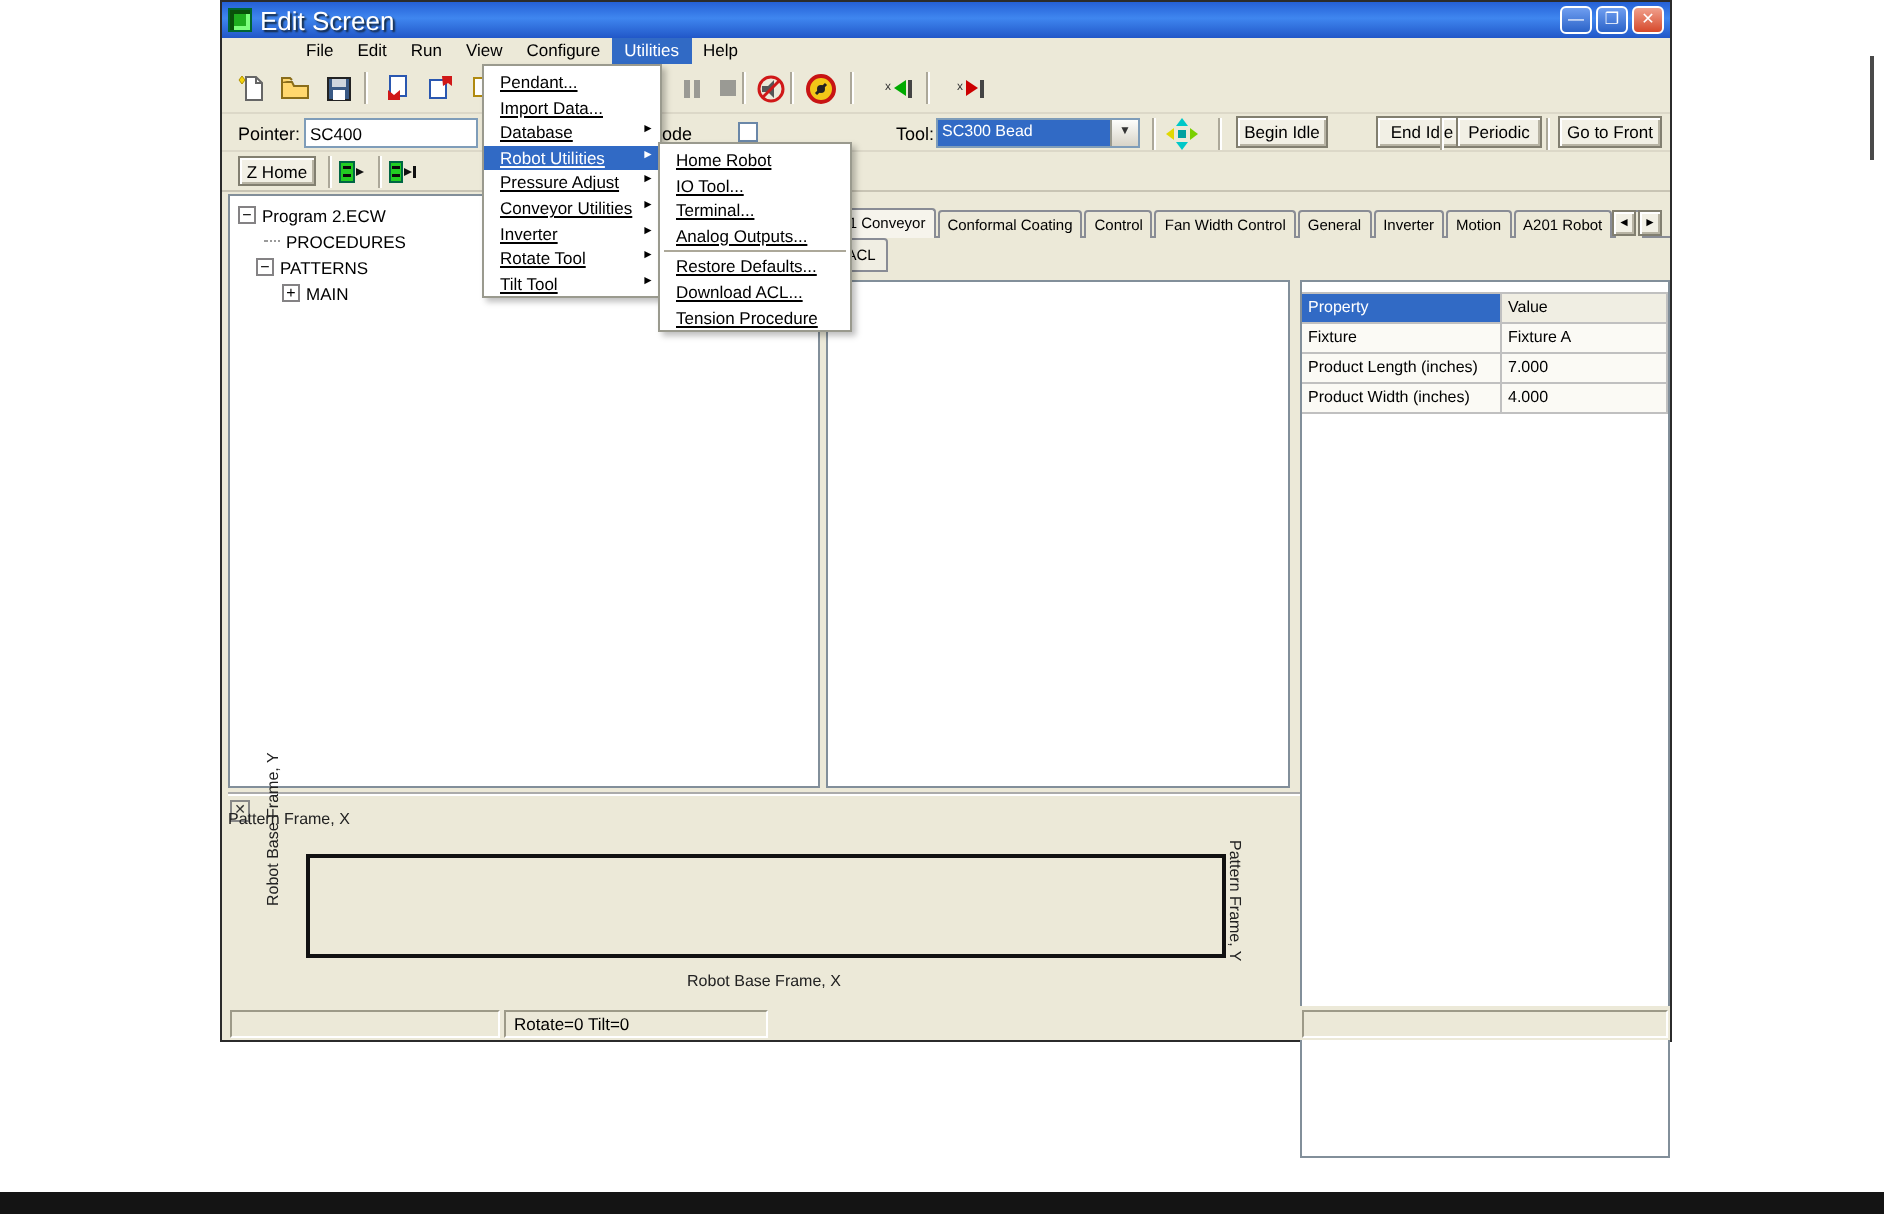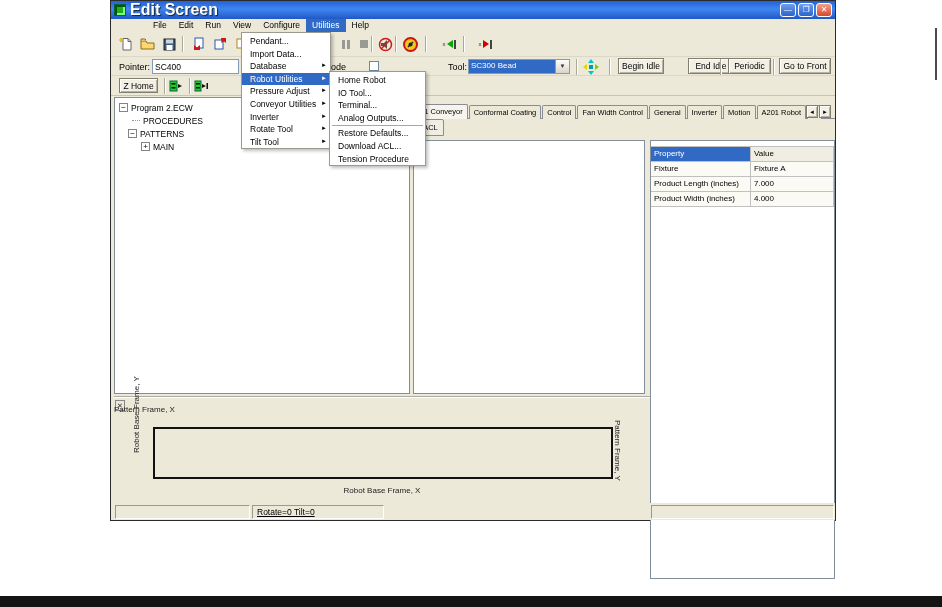--- a/index.html
+++ b/index.html
@@ -9,21 +9,21 @@
   
   .win { position:absolute; left:110px; top:0; width:726px; height:521px;
          background:#ECE9D8; border:1px solid #2b2b2b; }
 
   
   .titlebar { position:absolute; left:0; top:0; right:0; height:18px;
     background:linear-gradient(180deg,#2560d6 0%,#3f86ef 45%,#2157c8 100%);
     display:flex; align-items:center; padding:0 3px; }
   .title-icon { width:12px; height:12px; margin-right:4px; background:#1fae1f;
     border:1px solid #063; box-shadow:inset 2px 2px 0 #0a520a, inset -2px -2px 0 #7dff7d; }
-  .title-text { color:#fff; font-size:16px; font-weight:bold; text-shadow:1px 1px 1px #123; }
+  .title-text { color:#fff; font-size:13px; font-weight:normal; text-shadow:1px 1px 1px #123; }
   .win-btns { position:absolute; right:3px; top:2px; display:flex; gap:2px; }
   .wbtn { width:16px; height:14px; border:1px solid #fff; border-radius:3px; color:#fff;
     font-size:8px; line-height:12px; text-align:center; }
   .wbtn.blue { background:linear-gradient(180deg,#6f9ef0,#2b63c8); }
   .wbtn.red  { background:linear-gradient(180deg,#f0a08c,#d6492b); }
 
   
   .menubar { position:absolute; left:0; top:18px; right:0; height:25px; display:flex;
     background:#ECE9D8; font-size:8.5px; border-bottom:1px solid #d8d4c4;padding-left:36px; }
   .menubar .mitem { padding:1px 6px 0 6px; height:13px; }
@@ -84,26 +84,26 @@
   .pat-close { position:absolute; left:1px; top:2px; width:10px; height:11px; background:#ECE9D8;
     border:1px solid #888; font-size:7px; line-height:9px; text-align:center; color:#333; }
   .patlabel { position:absolute; font-size:8px; color:#222; }
   .patrect { position:absolute; left:39px; top:29px; width:460px; height:52px; border:2px solid #111; }
   .vlabel-l { left:18px; top:55px; transform:rotate(-90deg); transform-origin:left top; white-space:nowrap; }
   .vlabel-r { left:508px; top:22px; transform:rotate(90deg); transform-origin:left top; white-space:nowrap; }
 
   
   .statusbar { position:absolute; left:0; right:0; top:502px; height:17px; background:#ECE9D8; }
   .ssec { position:absolute; top:2px; height:14px; border:1px solid;
-    border-color:#9d9a88 #fff #fff #9d9a88; font-size:8.5px; padding:1px 4px; white-space:nowrap;text-decoration:underline; }
+    border-color:#9d9a88 #fff #fff #9d9a88; font-size:8.5px; padding:1px 4px; white-space:nowrap; }
 
   
   .menupanel { position:absolute; left:130px; top:31px; width:90px; height:117px; background:#fff;
     border:1px solid #9a9a8e; box-shadow:2px 2px 3px rgba(0,0,0,.25); z-index:50; padding-top:2px; font-size:8.5px; }
-  .menuitem { position:relative; height:12.6px; padding:1px 4px 0 8px; white-space:nowrap; }
+  .menuitem { position:relative; height:12.6px; padding:1px 4px 0 8px; white-space:nowrap;text-decoration:underline; }
   .menuitem.hl { background:#316AC5; color:#fff; }
   .subarrow { position:absolute; right:3px; top:2px; font-size:6px; }
   .submenu { position:absolute; left:218px; top:70px; width:97px; height:95px; background:#fff;
     border:1px solid #9a9a8e; box-shadow:2px 2px 3px rgba(0,0,0,.25); z-index:51; padding-top:2px; font-size:8.5px; }
   .msep { height:1px; background:#aca899; margin:1px 2px 1px 2px; }
 
   
   .icon-svg { display:block; }
   .pause-bars { display:flex; gap:2px; }
   .pause-bars i { width:3px; height:9px; background:#9a9a94; }

